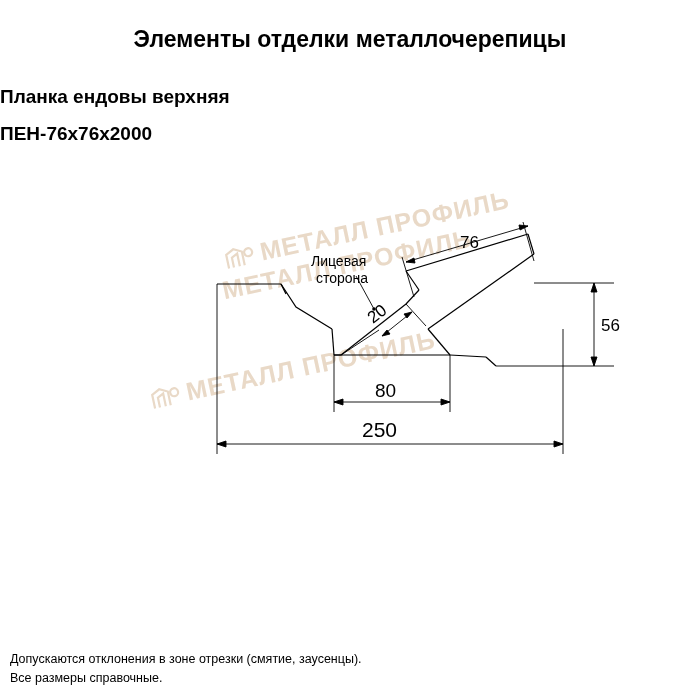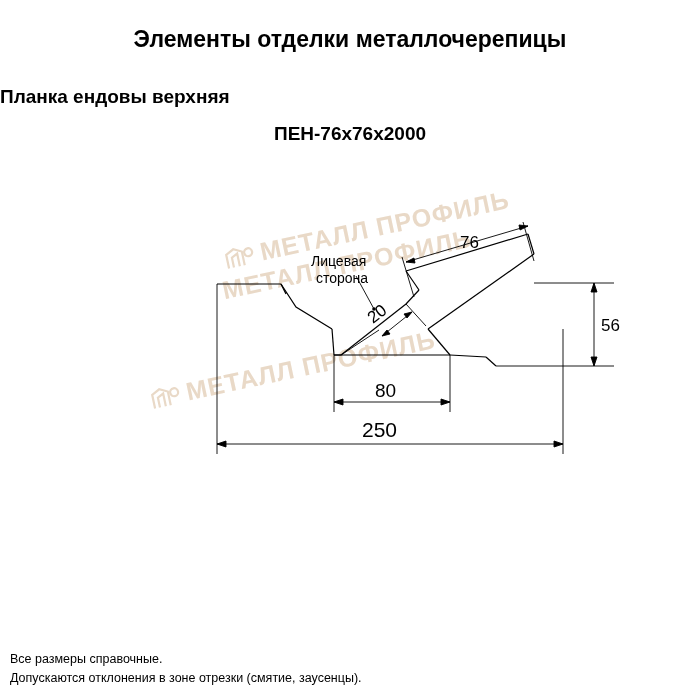--- a/index.html
+++ b/index.html
@@ -37,21 +37,20 @@
     width: 700px;
     text-align: left;
     font-size: 19px;
     font-weight: bold;
   }
   .title-code {
     position: absolute;
     top: 123px;
     left: 0;
     width: 700px;
-    text-align: center;
     font-size: 19px;
     font-weight: bold;
   }
   .drawing {
     position: absolute;
     top: 144px;
     left: 0;
     width: 700px;
     height: 400px;
     margin-left: 34px;
@@ -202,17 +201,17 @@
         <line x1="322" y1="132" x2="340" y2="165"></line>
         <circle cx="340" cy="165" r="1.8" fill="#000" stroke="none"></circle>
       </g>
       <text x="277" y="122" font-size="14">Лицевая</text>
       <text x="282" y="139" font-size="14">сторона</text>
 
     </svg>
   </div>
 
   <div class="footnotes">
+    <div class="footnote">Допускаются отклонения в зоне отрезки (смятие, заусенцы).</div>
     <div class="footnote">Все размеры справочные.</div>
-    <div class="footnote">Допускаются отклонения в зоне отрезки (смятие, заусенцы).</div>
   </div>
 
 </div>
 
 </body></html>

